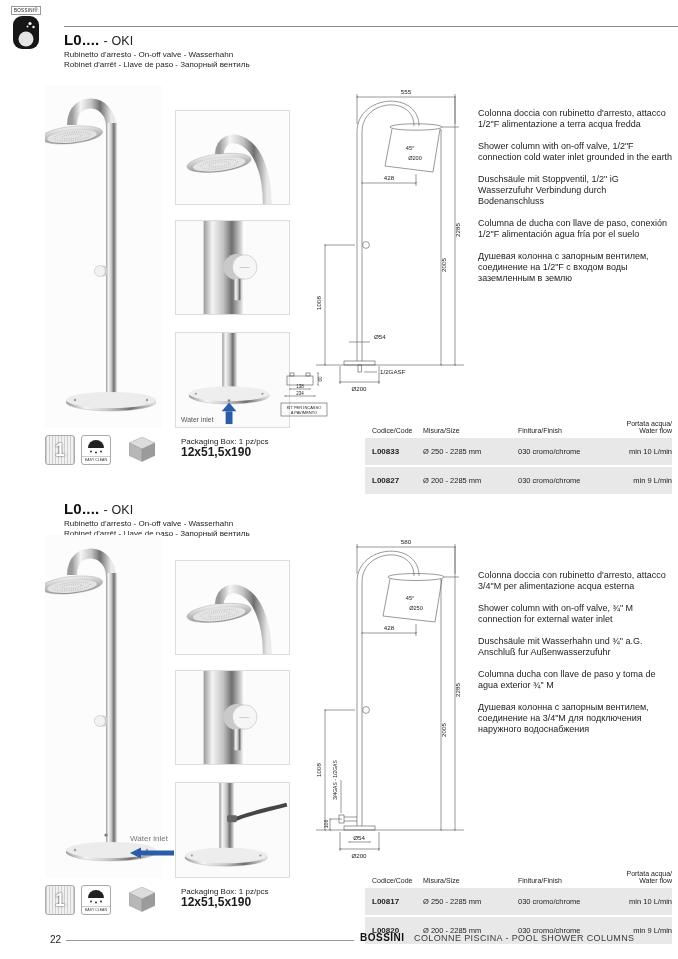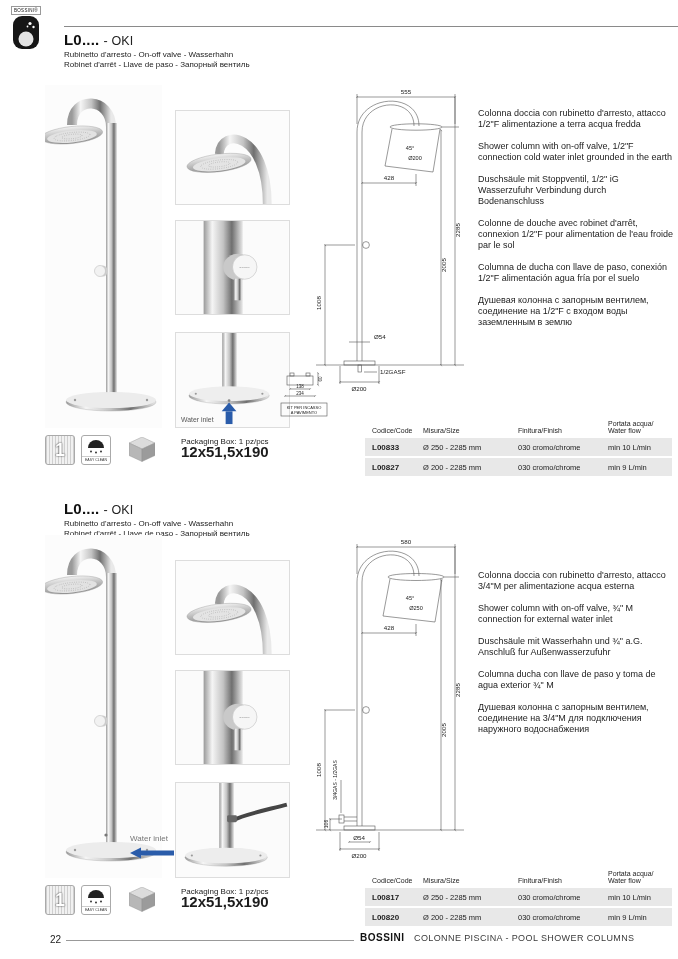--- a/index.html
+++ b/index.html
@@ -27,31 +27,31 @@
 
   
   .pack{display:flex;align-items:flex-start;gap:6px}
   .icon-sq{width:28px;height:28px;border:1px solid #aaa;border-radius:3px;background:#fff;
            display:flex;flex-direction:column;align-items:center;justify-content:center;overflow:hidden}
   .icon-sq.hatch{background:repeating-linear-gradient(90deg,#cfcfcf 0 1px,#f1f1f1 1px 3px)}
   .one{font-size:18px;font-weight:bold;color:#fff;text-shadow:0 0 1px #555,0 0 2px #555;line-height:1}
   .ec-label{font-size:3.5px;color:#333;border-top:1px solid #ccc;width:100%;text-align:center;padding-top:1px}
   .cube{margin-left:12px;margin-top:2px}
   .pack-text{font-size:8px;line-height:10px;margin-left:20px;margin-top:2px}
-  .pack-text .b2{font-weight:bold;font-size:15px}
+  .pack-text .b2{font-weight:bold;font-size:12px}
 
   
   .ptable{width:307px}
   .t-head,.t-row{display:grid;grid-template-columns:58px 95px 90px 64px}
   .t-head{align-items:end;padding:2px 0 4px 0}
   .t-head div{font-size:7px;color:#222}
-  .t-row{background:#e8e8e8;height:18px;align-items:center;margin-bottom:2px;font-size:7.5px}
+  .t-row{background:#e8e8e8;height:27px;align-items:center;margin-bottom:2px;font-size:7.5px}
   .c1{padding-left:7px}
   .t-row .c1{font-weight:bold;font-size:8px}
-  .c4{text-align:left;white-space:pre-line}
+  .c4{text-align:right;white-space:pre-line}
 
   
   .wi-label{font-size:8px;color:#777;margin-bottom:2px}
 
   
   .foot-num{font-size:10px;color:#222}
   .foot-line{border-top:1px solid #999;width:288px}
   .foot-brand{font-size:10px;font-weight:bold;letter-spacing:.5px;color:#111}
   .foot-title{font-size:9px;letter-spacing:.4px;color:#3a3a3a}
 
@@ -209,21 +209,20 @@
       <text transform="rotate(-90 44 299)" x="44" y="299" font-size="4.5">60</text>
       <text x="26" y="329" font-size="4">KIT PER INCASSO</text>
       <text x="26" y="334" font-size="4">A PAVIMENTO</text>
     </g>
   </svg>
 
   <div class="abs desc" style="left:478px;top:108px">
     <p>Colonna doccia con rubinetto d'arresto, attacco 1/2"F alimentazione a terra acqua fredda</p>
     <p>Shower column with on-off valve, 1/2"F connection cold water inlet grounded in the earth</p>
     <p>Duschsäule mit Stoppventil, 1/2" iG Wasserzufuhr Verbindung durch Bodenanschluss</p>
-    <p>Colonne de douche avec robinet d'arrêt, connexion 1/2"F pour alimentation de l'eau froide par le sol</p>
     <p>Columna de ducha con llave de paso, conexión 1/2"F alimentación agua fría por el suelo</p>
     <p>Душевая колонна с запорным вентилем, соединение на 1/2"F с входом воды заземленным в землю</p>
   </div>
 
   <div class="abs pack" style="left:45px;top:435px">
     <div class="icon-sq hatch">
       <span class="one">1</span>
     </div>
     <div class="icon-sq">
       <svg width="22" height="17" viewBox="0 0 22 17">

